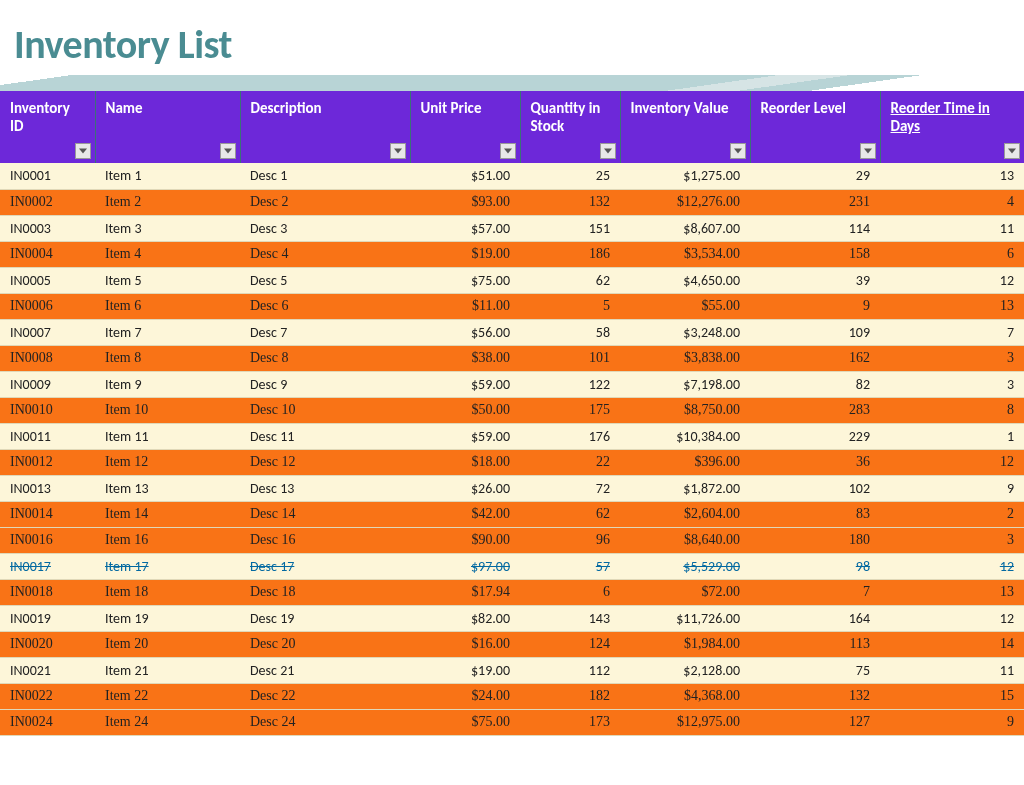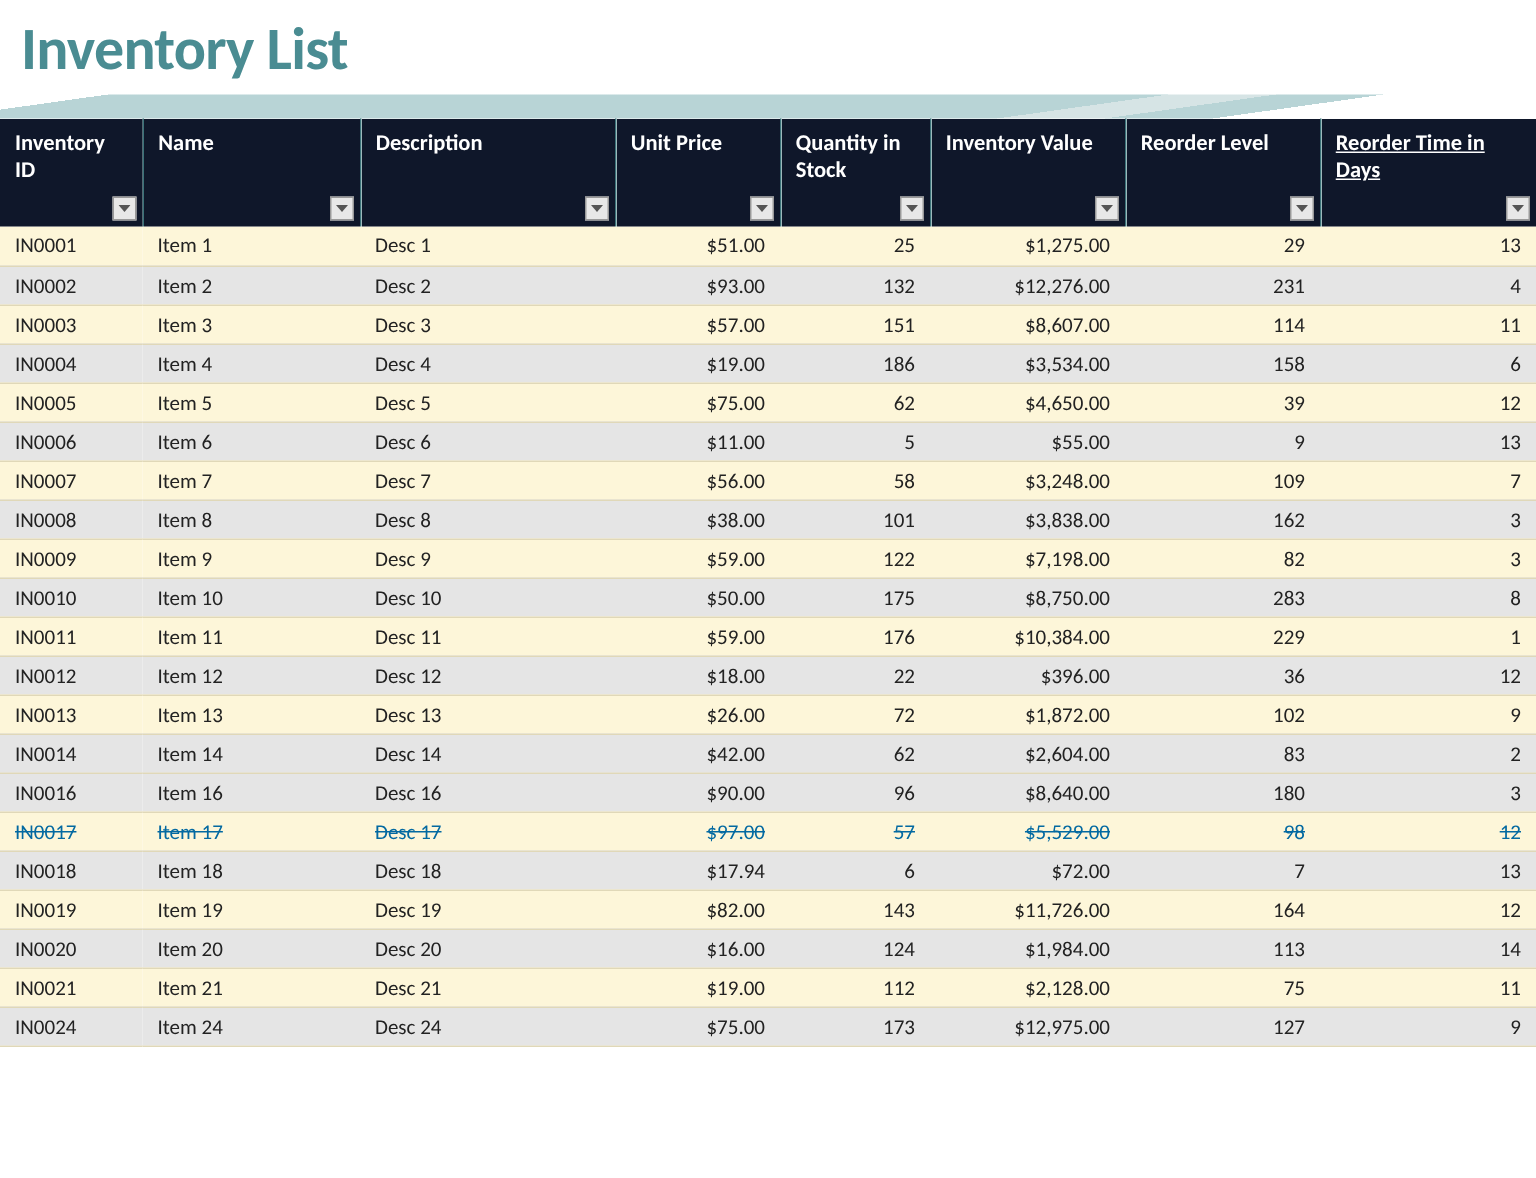--- a/index.html
+++ b/index.html
@@ -1,33 +1,33 @@
 <!DOCTYPE html>
 <html><head>
 <meta charset="utf-8">
 <style>
   * { box-sizing: border-box; margin: 0; padding: 0; }
   html, body { width: 1024px; height: 785px; font-family: "Segoe UI", Calibri, sans-serif; background: #fff; overflow: hidden; }
-  .title-area { padding: 8px 14px 0; }
+  .title-area { padding: 20px 14px 0; }
   .title { font-size: 40px; font-weight: 600; color: #4a8c92; letter-spacing: -0.5px; }
   .ribbon {
     height: 16px;
     margin-top: 6px;
     background: linear-gradient(
       -8deg,
       transparent 0 30px,
       #b8d4d6 30px 40px,
       #d6e4e5 40px 50px,
       #b8d4d6 50px calc(100% - 10px),
       transparent calc(100% - 10px)
     );
   }
   table { width: 100%; border-collapse: collapse; table-layout: fixed; }
   thead th {
-    background: #0f172a;
+    background: #6d28d9;
     color: #fff;
     font-weight: 600;
     font-size: 15px;
     text-align: left;
     vertical-align: top;
     padding: 8px 10px 28px 10px;
     position: relative;
     border-right: 1px solid #3a7278;
     line-height: 1.2;
   }
@@ -47,21 +47,21 @@
   .filter svg { width: 8px; height: 6px; }
   tbody td {
     font-size: 14px;
     padding: 4px 10px;
     height: 26px;
     vertical-align: middle;
     color: #222;
     border-bottom: 1px solid #e0d8b8;
   }
   .row-a { background: #fdf6d9; }
-  .row-b { background: #e5e5e5; }
+  .row-b { background: #f97316; font-family: Liberation Serif, serif; }
   .num { text-align: right; }
   .disc td { color: #0369a1; text-decoration: line-through; }
   col.c-id   { width: 95px; }
   col.c-name { width: 145px; }
   col.c-desc { width: 170px; }
   col.c-up   { width: 110px; }
   col.c-qty  { width: 100px; }
   col.c-val  { width: 130px; }
   col.c-rl   { width: 130px; }
   col.c-rt   { width: 144px; }
@@ -324,20 +324,30 @@
         <td>IN0021</td>
         <td>Item 21</td>
         <td>Desc 21</td>
         <td class="num">$19.00</td>
         <td class="num">112</td>
         <td class="num">$2,128.00</td>
         <td class="num">75</td>
         <td class="num">11</td>
       </tr>
       <tr class="row-b">
+        <td>IN0022</td>
+        <td>Item 22</td>
+        <td>Desc 22</td>
+        <td class="num">$24.00</td>
+        <td class="num">182</td>
+        <td class="num">$4,368.00</td>
+        <td class="num">132</td>
+        <td class="num">15</td>
+      </tr>
+      <tr class="row-b">
         <td>IN0024</td>
         <td>Item 24</td>
         <td>Desc 24</td>
         <td class="num">$75.00</td>
         <td class="num">173</td>
         <td class="num">$12,975.00</td>
         <td class="num">127</td>
         <td class="num">9</td>
       </tr>
     </tbody>

